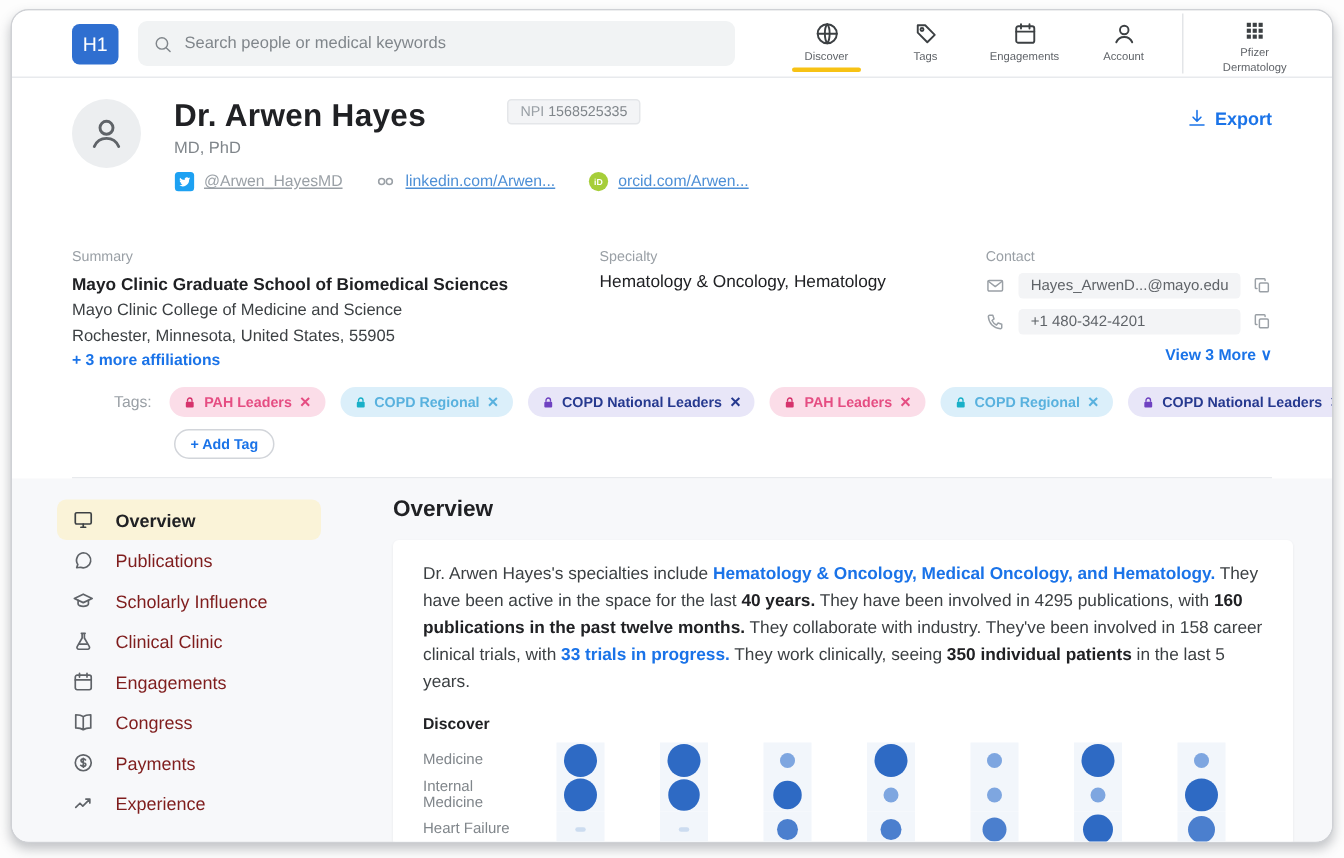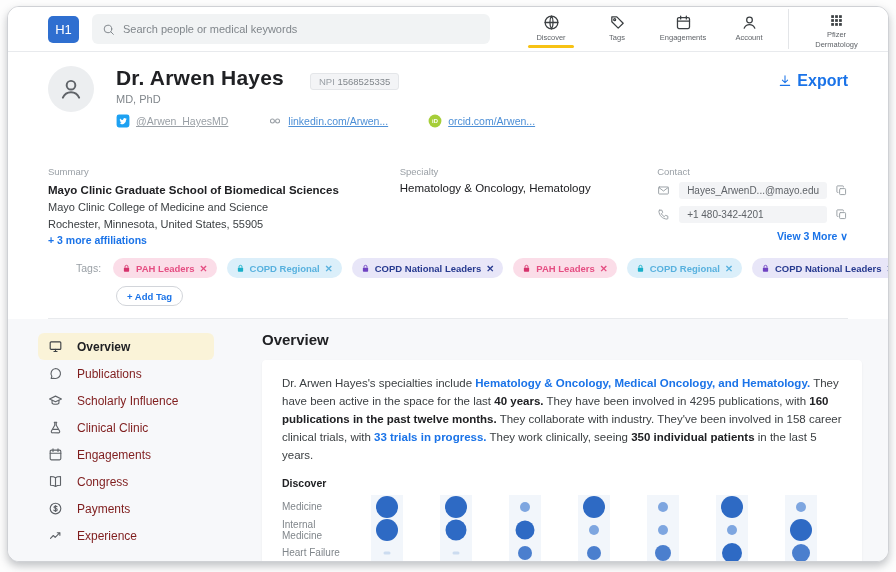--- a/index.html
+++ b/index.html
@@ -30,33 +30,33 @@
   .workspace .icon { width:15px; height:15px; color:#3c4043; }
   .workspace .nav-label { font-size:7.5px; color:#5f6368; margin-top:2px; text-align:center; line-height:1.25; }
 
   
   .profile { padding:14px 40px 0 40px; background:#fff; }
   .profile-row1 { display:flex; align-items:flex-start; }
   .avatar { width:46px; height:46px; border-radius:50%; background:#eceef0; color:#5f6368;
     display:flex; align-items:center; justify-content:center; flex:0 0 auto; }
   .avatar .icon { width:26px; height:26px; }
   .p-info { margin-left:22px; }
-  .name-line { display:flex; align-items:flex-end; }
+  .name-line { display:flex; align-items:flex-start;gap:28px; }
   .p-name { font-size:21px; font-weight:bold; color:#202124; letter-spacing:.2px; }
   .npi-pill { margin-left:26px; background:#f3f4f6; border:1px solid #e4e6e9; border-radius:3px;
     padding:2px 8px; font-size:9.5px; color:#9aa0a6; }
   .npi-pill b { color:#80868b; font-weight:normal; }
   .p-creds { font-size:11px; color:#80868b; margin-top:3px; }
-  .social-row { display:flex; align-items:flex-start; gap:40px; margin-top:9px; }
+  .social-row { display:flex; align-items:flex-start; gap:22px; margin-top:9px; }
   .social-link { display:flex; align-items:center; gap:6px; font-size:10.5px; cursor:pointer; }
   .social-link .icon { width:14px; height:14px; color:#9aa0a6; }
   .social-link .lnk { color:#4d8fd6; text-decoration:underline; }
   .social-link .lnk.gray { color:#9aa0a6; }
   .export-btn { margin-left:auto; display:flex; align-items:center; gap:5px; color:#1a73e8;
-    font-size:16px; font-weight:bold; cursor:pointer; padding-top:6px; }
+    font-size:12px; font-weight:bold; cursor:pointer; padding-top:6px; }
   .export-btn .icon { width:14px; height:14px; }
 
   .p-cols { display:flex; margin-top:18px; }
   .col-label { font-size:9.5px; color:#9aa0a6; margin-bottom:5px;margin-top:20px; }
   .col-summary { width:358px; }
   .col-summary .s-primary { font-size:11.5px; font-weight:bold; color:#202124; line-height:1.5; }
   .col-summary .s-line { font-size:11px; color:#3c4043; line-height:1.5; }
   .col-summary .s-more { font-size:10.5px; color:#1a73e8; font-weight:bold; margin-top:2px; cursor:pointer; }
   .col-specialty { width:262px; }
   .col-specialty .sp-val { font-size:11.5px; color:#202124; }

